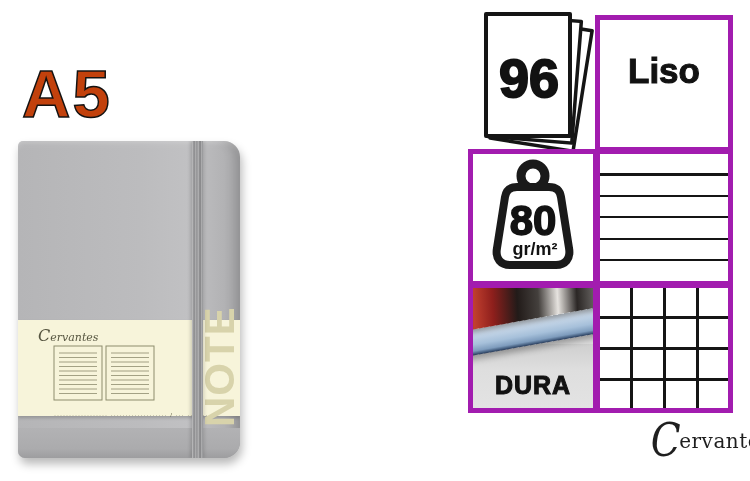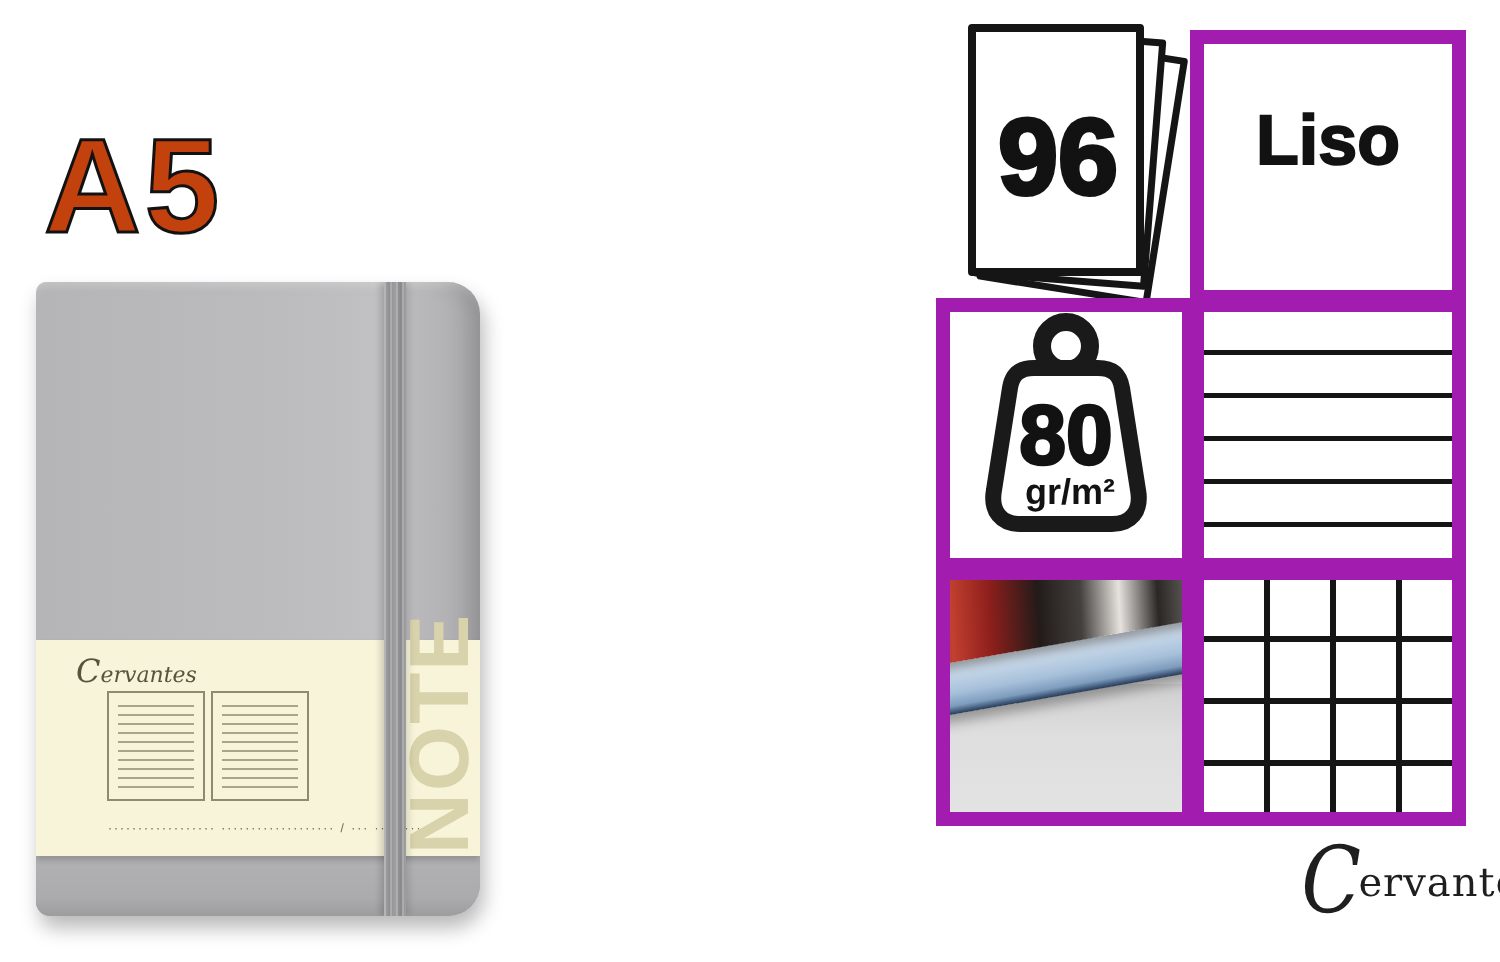--- a/index.html
+++ b/index.html
@@ -18,21 +18,21 @@
     background:linear-gradient(90deg,#b5b5b7 0%,#bcbcbe 55%,#c1c1c3 78%,#aeaeb0 97%);
     border-radius:5px 16px 16px 7px;
     box-shadow:2px 6px 10px rgba(0,0,0,.28), inset -9px 0 12px -5px rgba(0,0,0,.20), inset 0 6px 6px -5px rgba(255,255,255,.45);
     overflow:hidden;
   }
   .notebook-bottom {
     position:absolute; left:0; right:0; top:287px; height:30px;
     background:linear-gradient(180deg,#b2b2b4 0%,#ababad 70%,#9d9d9f 100%);
   }
   .belly-band {
-    position:absolute; left:0; right:0; top:179px; height:108px;
+    position:absolute; left:0; right:0; top:179px; height:96px;
     background:#f7f4da; box-shadow:0 2px 3px rgba(0,0,0,.18);
   }
   .band-brand {
     position:absolute; left:20px; top:6px;
     font-family:"DejaVu Serif", serif; font-style:italic;
     font-size:11px; color:#55543f;
   }
   .band-brand::first-letter { font-size:16px; }
   .open-book-svg { position:absolute; left:34px; top:24px; }
   .fine-print {
@@ -48,24 +48,24 @@
   .elastic {
     position:absolute; top:0; bottom:0; left:174px; width:11px;
     background:linear-gradient(90deg,#a4a4a6 0%,#8f8f91 25%,#9e9ea0 50%,#89898b 75%,#9fa0a2 100%);
     box-shadow:-2px 0 3px rgba(0,0,0,.15), 2px 0 3px rgba(0,0,0,.10);
   }
   .elastic::after {
     content:""; position:absolute; inset:0;
     background:repeating-linear-gradient(90deg, rgba(255,255,255,.22) 0 1px, transparent 1px 3px);
   }
   
-  .cell { position:absolute; border:7px solid #a21caf; background:#ffffff; box-sizing:border-box; }
+  .cell { position:absolute; border:5px solid #a21caf; background:#ffffff; box-sizing:border-box; }
   .cell-liso   { left:595px; top:15px;  width:138px; height:137px; display:flex; align-items:center; justify-content:center; padding-bottom:26px; }
   .liso-text   { font-size:35px; font-weight:800; color:#121212; -webkit-text-stroke:1px #121212; }
-  .cell-weight { left:468px; top:149px; width:130px; height:137px; display:flex; align-items:flex-start; justify-content:center; }
+  .cell-weight { left:468px; top:149px; width:130px; height:137px; display:flex; align-items:center; justify-content:center; }
   .cell-lines  {
     left:595px; top:149px; width:138px; height:137px;
     background-image:repeating-linear-gradient(180deg, transparent 0px, transparent 19px, #151515 19px, #151515 21.5px);
   }
   .cell-photo  { left:468px; top:283px; width:130px; height:130px; overflow:hidden; background:#dcdcdc; }
   .cell-grid   {
     left:595px; top:283px; width:138px; height:130px;
     background-image:
       repeating-linear-gradient(90deg, transparent 0px, transparent 30px, #151515 30px, #151515 33px),
       repeating-linear-gradient(180deg, transparent 0px, transparent 28px, #151515 28px, #151515 31px);
@@ -156,20 +156,21 @@
       <text x="54" y="96" text-anchor="middle" font-family="Liberation Sans, sans-serif" font-size="18" font-weight="600" fill="#121212">gr/m²</text>
     </svg>
   </div>
 
   <div class="cell cell-lines"></div>
 
   <div class="cell cell-photo">
     <div class="photo-surface"></div>
     <div class="photo-pages"></div>
     <div class="photo-cover"></div>
+    <div class="dura-text">DURA</div>
   </div>
 
   <div class="cell cell-grid"></div>
 
   <div class="footer-brand">
     <span class="big-c">C</span><span class="rest">ervantes</span>
   </div>
 
 </div>
 

